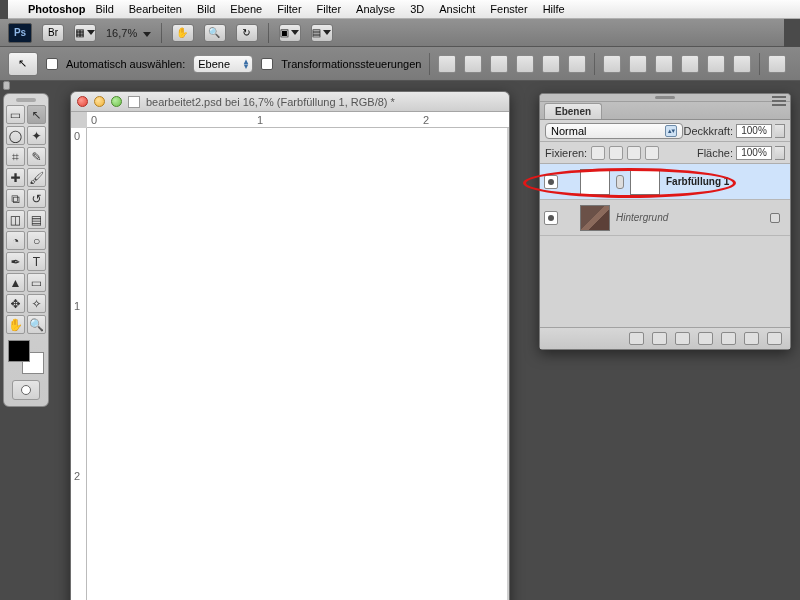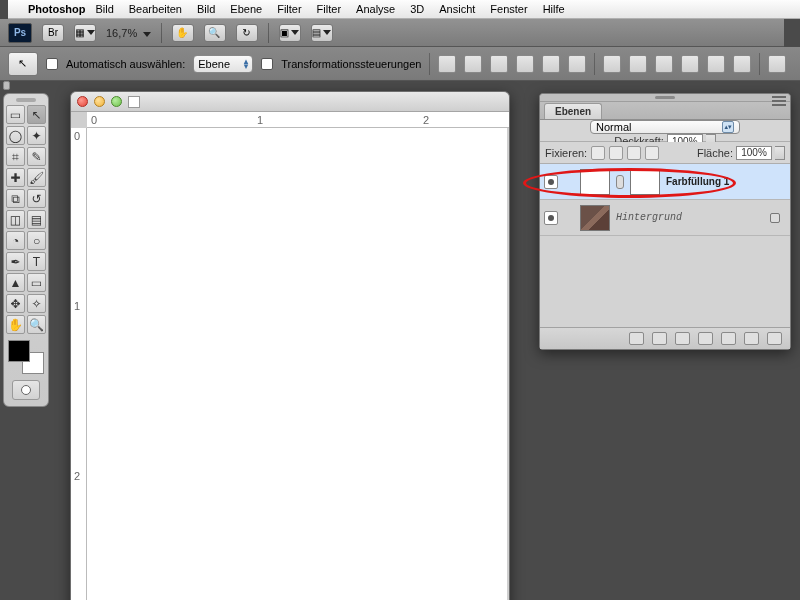--- a/index.html
+++ b/index.html
@@ -56,40 +56,40 @@
   .canvas{position:absolute;top:36px;left:16px;right:2px;bottom:2px;background:#fff;}
 
   
   .panel{position:absolute;top:93px;right:9px;width:252px;height:257px;background:#d3d3d3;border:1px solid #7a7a7a;border-radius:4px;box-shadow:0 4px 14px rgba(0,0,0,.5);display:flex;flex-direction:column;}
   .panel .grip{height:8px;display:flex;align-items:center;justify-content:center;background:#bfbfbf;border-bottom:1px solid #9e9e9e;border-radius:4px 4px 0 0;}
   .panel .grip .g{width:20px;height:3px;background:#8a8a8a;border-radius:2px;}
   .panel .burger{position:absolute;right:4px;top:2px;width:14px;height:10px;display:flex;flex-direction:column;justify-content:space-between;}
   .panel .burger div{height:2px;background:#6a6a6a;}
   .tabrow{height:18px;display:flex;align-items:flex-end;background:linear-gradient(#c0c0c0,#b5b5b5);border-bottom:1px solid #8e8e8e;padding-left:4px;}
   .tab{padding:2px 10px;font-size:10px;color:#333;font-weight:bold;background:linear-gradient(#e7e7e7,#d4d4d4);border:1px solid #9a9a9a;border-bottom:none;border-radius:3px 3px 0 0;}
-  .optrow{height:22px;display:flex;align-items:center;justify-content:space-between;padding:0 5px;border-bottom:1px solid #aeaeae;background:#d6d6d6;flex-direction:column;}
+  .optrow{height:22px;display:flex;align-items:center;justify-content:space-between;padding:0 5px;border-bottom:1px solid #aeaeae;background:#d6d6d6;}
   .blend{width:150px;height:16px;background:linear-gradient(#fcfcfc,#ebebeb);border:1px solid #8c8c8c;border-radius:4px;display:flex;align-items:center;justify-content:space-between;padding:0 5px;font-size:10px;}
   .blend .ar{width:12px;height:12px;background:#cfe2f4;border:1px solid #6e8ba8;border-radius:2px;display:flex;flex-direction:column;align-items:center;justify-content:center;line-height:4px;font-size:7px;color:#355a82;}
   .pct{display:flex;align-items:center;gap:3px;font-size:10px;color:#333;}
   .pct .box{width:36px;height:14px;background:#fff;border:1px solid #8c8c8c;font-size:10px;display:flex;align-items:center;justify-content:center;}
   .pct .sl{width:10px;height:14px;background:linear-gradient(#e6e6e6,#cfcfcf);border:1px solid #8c8c8c;border-left:none;}
   .lockrow{height:22px;display:flex;align-items:center;justify-content:space-between;padding:0 5px;border-bottom:1px solid #aeaeae;background:#d6d6d6;font-size:10px;color:#333;}
   .locks{display:flex;align-items:center;gap:4px;}
   .locks .lb{width:14px;height:14px;border:1px solid #9a9a9a;background:#eaeaea;border-radius:2px;}
   .layerlist{flex:1;background:#d3d3d3;overflow:hidden;}
   .layer{height:36px;border-bottom:1px solid #b7b7b7;display:flex;align-items:center;padding:0 4px;gap:6px;position:relative;}
   .layer.sel{background:#cfe3fb;}
   .eye{width:14px;height:14px;border:1px solid #888;border-radius:2px;background:#fff;position:relative;}
   .eye::after{content:"";position:absolute;inset:3px;border-radius:50%;background:#555;}
   .thumb{width:30px;height:26px;background:#fff;border:1px solid #777;}
   .thumb.img{background:linear-gradient(135deg,#6b5148 45%,#8b6a5c 45% 60%,#5c4038 60%);}
   .link{width:8px;height:14px;border:1px solid #888;border-radius:3px;background:#ddd;}
   .lname{font-size:10px;color:#222;}
   .lname.bold{font-weight:bold;}
-  .lname.ital{font-style:italic;color:#555;font-family:Liberation Mono, monospace;}
+  .lname.ital{font-style:italic;color:#555;}
   .lockicon{position:absolute;right:10px;width:10px;height:10px;border:1px solid #777;border-radius:2px;background:#ddd;}
   .panel .footer{height:22px;background:linear-gradient(#d7d7d7,#c7c7c7);border-top:1px solid #a2a2a2;display:flex;align-items:center;justify-content:flex-end;gap:8px;padding:0 8px;}
   .panel .footer .fb{width:15px;height:13px;border:1px solid #8a8a8a;border-radius:2px;background:#e0e0e0;}
 
   
   .annot{position:absolute; border:3px solid #e01717; border-radius:50%; pointer-events:none;}
 </style>
 </head>
 <body>
 
@@ -207,20 +207,21 @@
       <div class="c"></div>
     </div>
 </div>
 
 <div class="doc">
   <div class="title">
     <span class="dot r"></span>
     <span class="dot y"></span>
     <span class="dot g"></span>
     <span class="ticon"></span>
+    <span class="tlabel">bearbeitet2.psd bei 16,7% (Farbfüllung 1, RGB/8) *</span>
   </div>
   <div class="ruler-h">
     <span style="left:4px">0</span>
     <span style="left:170px">1</span>
     <span style="left:336px">2</span>
   </div>
   <div class="ruler-v">
     <span style="top:2px">0</span>
     <span style="top:172px">1</span>
     <span style="top:342px">2</span>

